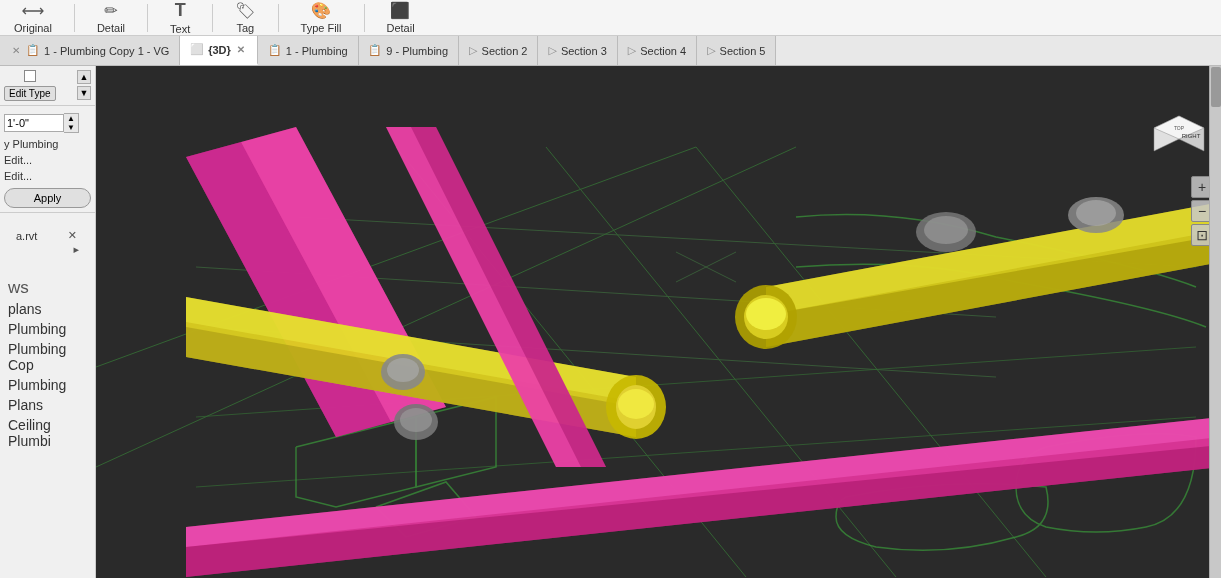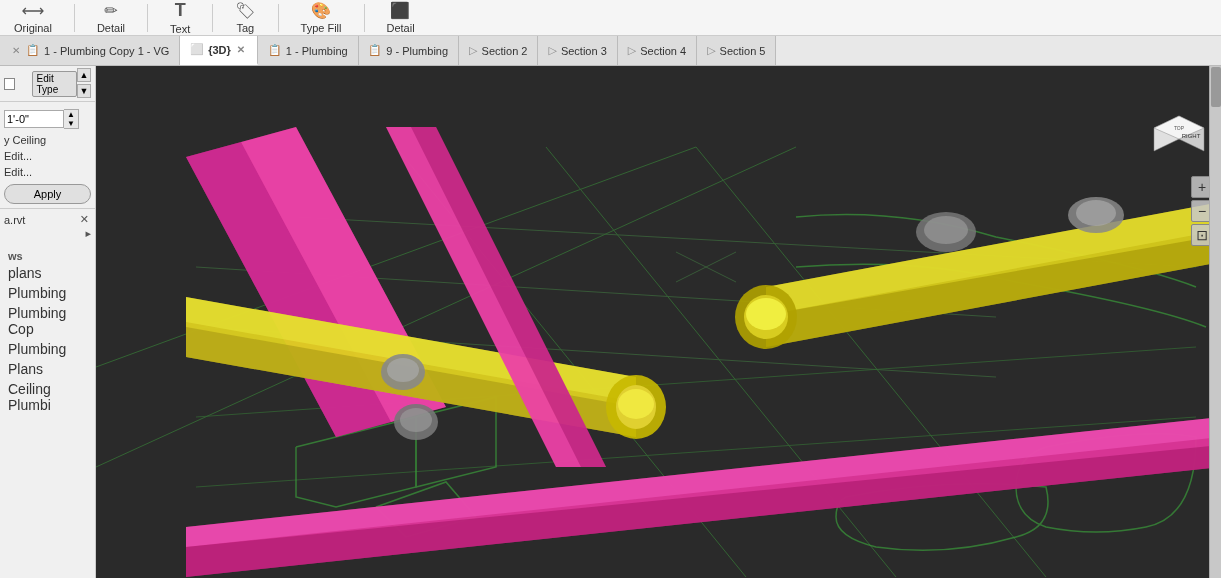--- a/index.html
+++ b/index.html
@@ -78,22 +78,23 @@
       background: #f0f0f0;
       border-right: 1px solid #ccc;
       display: flex;
       flex-direction: column;
       font-size: 11px;
       overflow: hidden;
     }
     .edit-type-row {
       display: flex;
       align-items: center;
-      gap: 17px;
+      gap: 4px;
       padding: 2px 0;
+      flex-direction: column;
     }
     .edit-type-checkbox {
       width: 12px; height: 12px;
       border: 1px solid #888;
       background: white;
       cursor: pointer;
     }
     .edit-type-btn {
       background: #e0e0e0;
       border: 1px solid #999;
@@ -159,21 +160,21 @@
       border: 1px solid #999;
       font-size: 11px;
       cursor: pointer;
       border-radius: 10px;
       text-align: center;
     }
 
     
     .file-section {
       border-top: 1px solid #ccc;
-      padding: 4px;
+      padding: 16px;
     }
     .file-row {
       display: flex;
       align-items: center;
       justify-content: space-between;
     }
     .file-name {
       font-size: 11px;
       color: #333;
     }
@@ -189,24 +190,23 @@
       cursor: pointer;
       color: #555;
     }
 
     .nav-section {
       padding: 4px;
       flex: 1;
       overflow-y: auto;
     }
     .nav-label {
-      font-size: 11px;
+      font-size: 17px;
       color: #555;
       padding: 1px 4px;
-      font-weight: bold;
     }
     .nav-item {
       font-size: 14px;
       color: #333;
       padding: 2px 4px;
       cursor: pointer;
     }
 
     
     .viewport {
@@ -358,21 +358,21 @@
 
     <div class="input-row" style="padding: 3px 4px;">
       <input type="text" class="prop-input" value="1'-0&quot;" style="">
       <div class="spin-btn">
         <div class="spin-up">▲</div>
         <div class="spin-down">▼</div>
       </div>
     </div>
 
     <div class="prop-item">
-      <span>y Ceiling</span>
+      <span>y Plumbing</span>
     </div>
     <div class="prop-item">
       <span>Edit...</span>
     </div>
     <div class="prop-item">
       <span>Edit...</span>
     </div>
 
     <div class="apply-btn">Apply</div>
 

